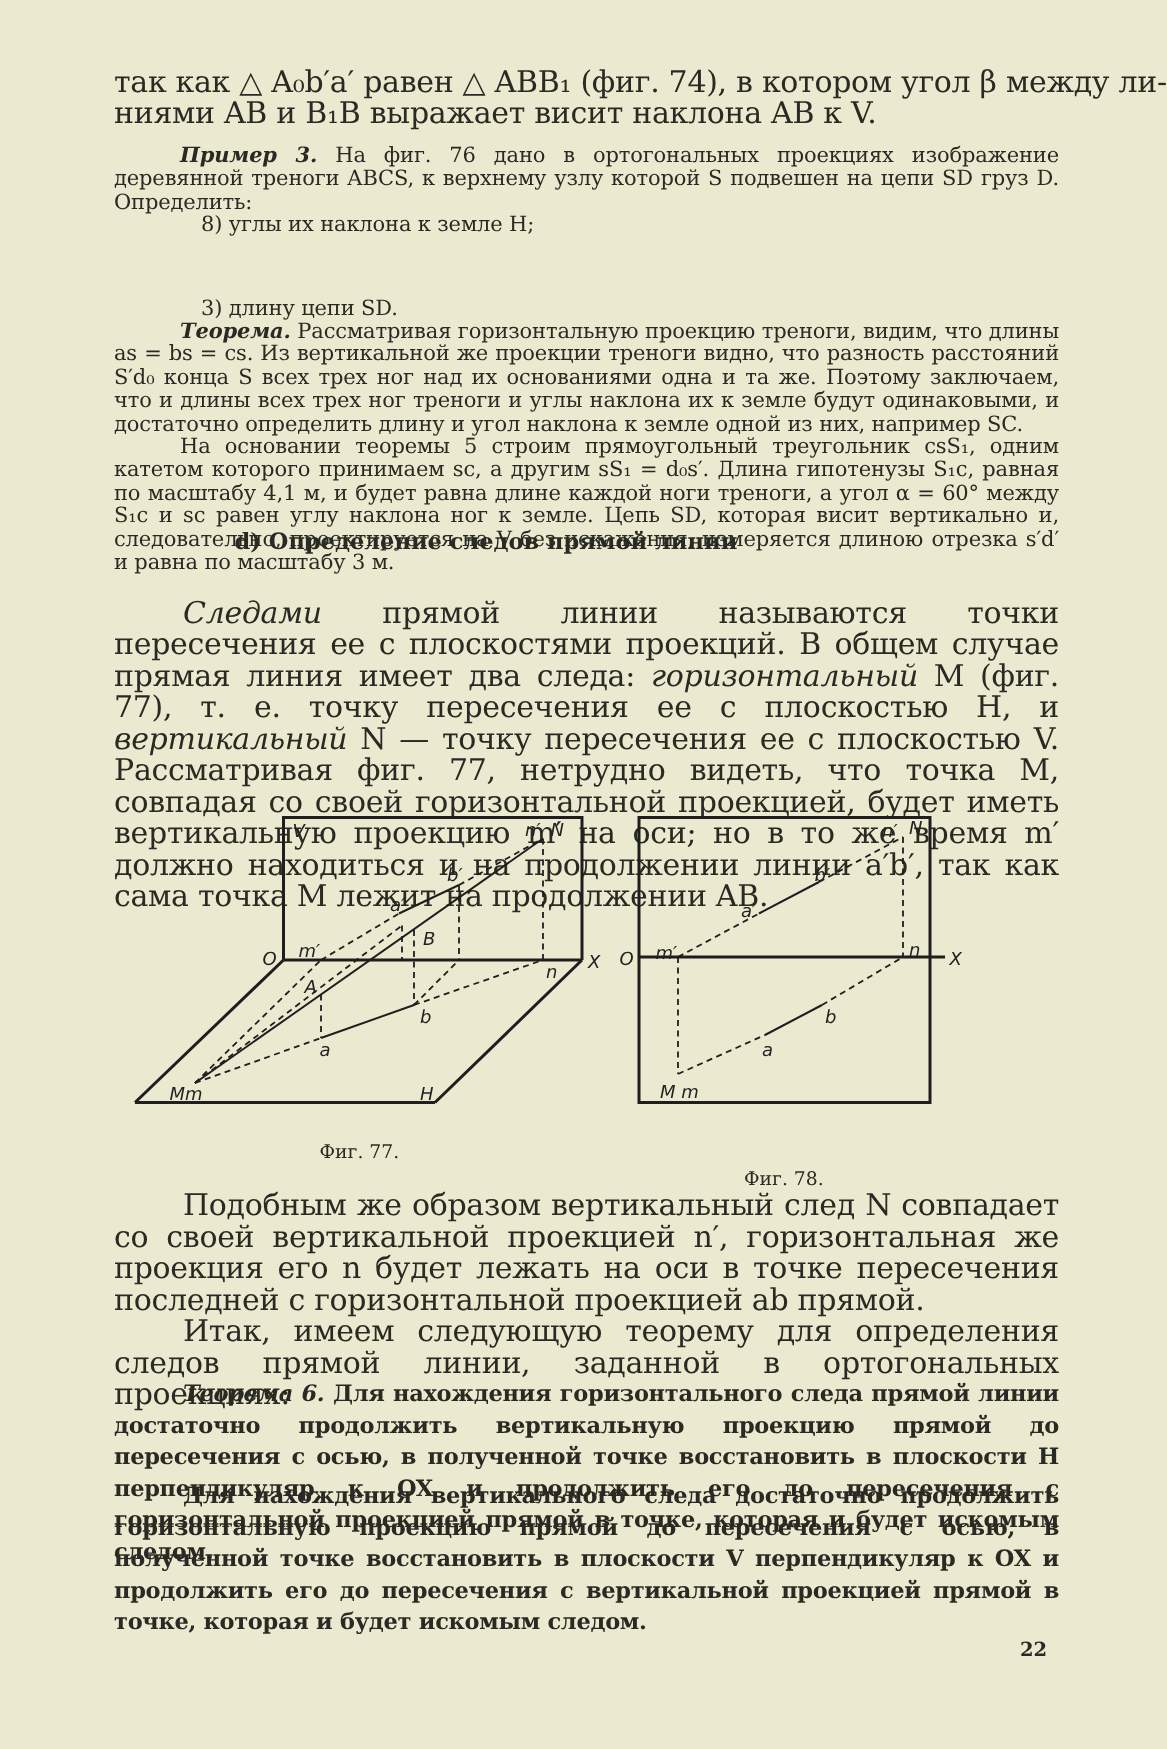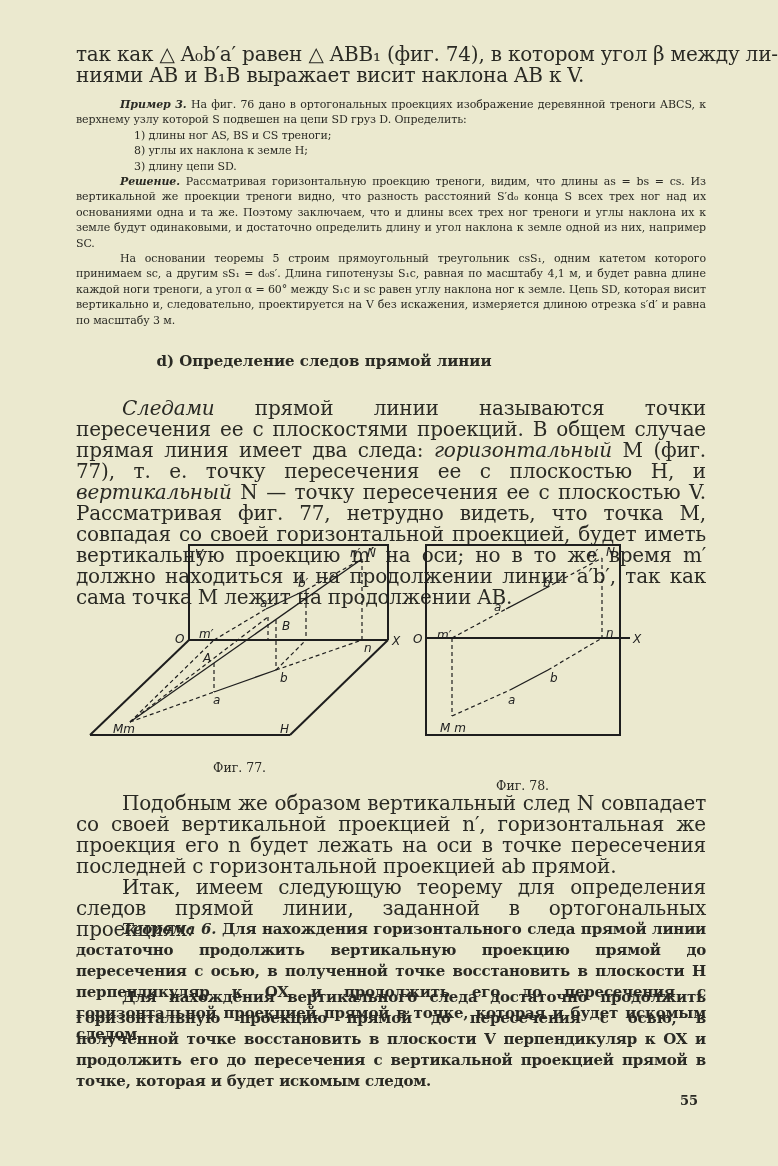--- a/index.html
+++ b/index.html
@@ -6,21 +6,21 @@
   body {
     width:778px; height:1166px; overflow:hidden;
     background:#ebe9cf;
     font-family:"DejaVu Serif", serif;
     color:#2a2a24;
     position:relative;
   }
   .page { position:absolute; left:0; top:0; width:778px; height:1166px; }
   .block { position:absolute; left:76px; width:630px; }
   .p-lg { font-size:20px; line-height:21px; text-align:justify; letter-spacing:-0.2px; }
-  .p-sm { font-size:11px; line-height:15.4px; text-align:justify; letter-spacing:-0.1px; }
+  .p-sm { font-size:14px; line-height:15.4px; text-align:justify; letter-spacing:-0.1px; }
   .indent { text-indent:46px; }
   .indent-sm { text-indent:44px; }
   .list-item { padding-left:8px; }
   .bold { font-weight:bold; }
   em, i { font-style:italic; }
   .heading { position:absolute; left:0; width:648px; top:352px; text-align:center;
              font-size:15px; font-weight:bold; letter-spacing:0px; }
   .caption { position:absolute; font-size:12.5px;text-align:center; }
   .pagenum { position:absolute; left:680px; top:1093px; font-size:13px; font-weight:bold; }
   svg text { font-family:"DejaVu Sans", sans-serif; font-style:italic; font-size:12px; fill:#222; }
@@ -34,25 +34,24 @@
   <div class="block p-lg" style="top:44px;">
     <span class="line">так как △ A₀b′a′ равен △ ABB₁ (фиг. 74), в котором угол β между ли-</span>
     <span class="line">ниями AB и B₁B выражает висит наклона AB к V.</span>
   </div>
 
   <div class="block p-sm" style="top:97px;">
     <div class="indent-sm">
       <b><i>Пример 3.</i></b>
       <span>На фиг. 76 дано в ортогональных проекциях изображение деревянной треноги ABCS, к верхнему узлу которой S подвешен на цепи SD груз D. Определить:</span>
     </div>
-    <div class="list-item" style="padding-left:58px;">1) длины ног AS, BS и CS треноги;</div>
     <div class="list-item" style="padding-left:58px;">8) углы их наклона к земле H;</div>
-    <div class="list-item" style="padding-left:58px;">3) длину цепи SD.</div>
+    <div class="list-item" style="padding-left:58px;margin-top:40px;">3) длину цепи SD.</div>
     <div class="indent-sm">
-      <b><i>Решение.</i></b>
+      <b><i>Теорема.</i></b>
       <span>Рассматривая горизонтальную проекцию треноги, видим, что длины as = bs = cs. Из вертикальной же проекции треноги видно, что разность расстояний S′d₀ конца S всех трех ног над их основаниями одна и та же. Поэтому заключаем, что и длины всех трех ног треноги и углы наклона их к земле будут одинаковыми, и достаточно определить длину и угол наклона к земле одной из них, например SC.</span>
     </div>
     <div class="indent-sm">На основании теоремы 5 строим прямоугольный треугольник csS₁, одним катетом которого принимаем sc, а другим sS₁ = d₀s′. Длина гипотенузы S₁c, равная по масштабу 4,1 м, и будет равна длине каждой ноги треноги, а угол α = 60° между S₁c и sc равен углу наклона ног к земле. Цепь SD, которая висит вертикально и, следовательно, проектируется на V без искажения, измеряется длиною отрезка s′d′ и равна по масштабу 3 м.</div>
   </div>
 
   <div class="heading">d) Определение следов прямой линии</div>
 
   <div class="block p-lg indent" style="top:398px;">
     <i>Следами</i><span> прямой линии называются точки пересечения ее с плоскостями проекций. В общем случае прямая линия имеет два следа: </span><i>горизонтальный</i><span> M (фиг. 77), т. е. точку пересечения ее с плоскостью H, и </span><i>вертикальный</i><span> N — точку пересечения ее с плоскостью V. Рассматривая фиг. 77, нетрудно видеть, что точка M, совпадая со своей горизонтальной проекцией, будет иметь вертикальную проекцию m′ на оси; но в то же время m′ должно находиться и на продолжении линии a′b′, так как сама точка M лежит на продолжении AB.</span>
   </div>
@@ -142,14 +141,14 @@
   <div class="block p-lg indent" style="top:877px;">Итак, имеем следующую теорему для определения следов прямой линии, заданной в ортогональных проекциях:</div>
 
   <div class="block p-lg indent" style="top:793px;">Подобным же образом вертикальный след N совпадает со своей вертикальной проекцией n′, горизонтальная же проекция его n будет лежать на оси в точке пересечения последней с горизонтальной проекцией ab прямой.</div>
 
   <div class="block p-lg indent bold" style="top:919px; font-size:15px;">
     <i>Теорема 6.</i><span> Для нахождения горизонтального следа прямой линии достаточно продолжить вертикальную проекцию прямой до пересечения с осью, в полученной точке восстановить в плоскости H перпендикуляр к OX и продолжить его до пересечения с горизонтальной проекцией прямой в точке, которая и будет искомым следом.</span>
   </div>
 
   <div class="block p-lg indent bold" style="top:987px; font-size:15px;">Для нахождения вертикального следа достаточно продолжить горизонтальную проекцию прямой до пересечения с осью, в полученной точке восстановить в плоскости V перпендикуляр к OX и продолжить его до пересечения с вертикальной проекцией прямой в точке, которая и будет искомым следом.</div>
 
-  <div class="pagenum">55</div>
+  <div class="pagenum">22</div>
 </div>
 
 </body></html>

